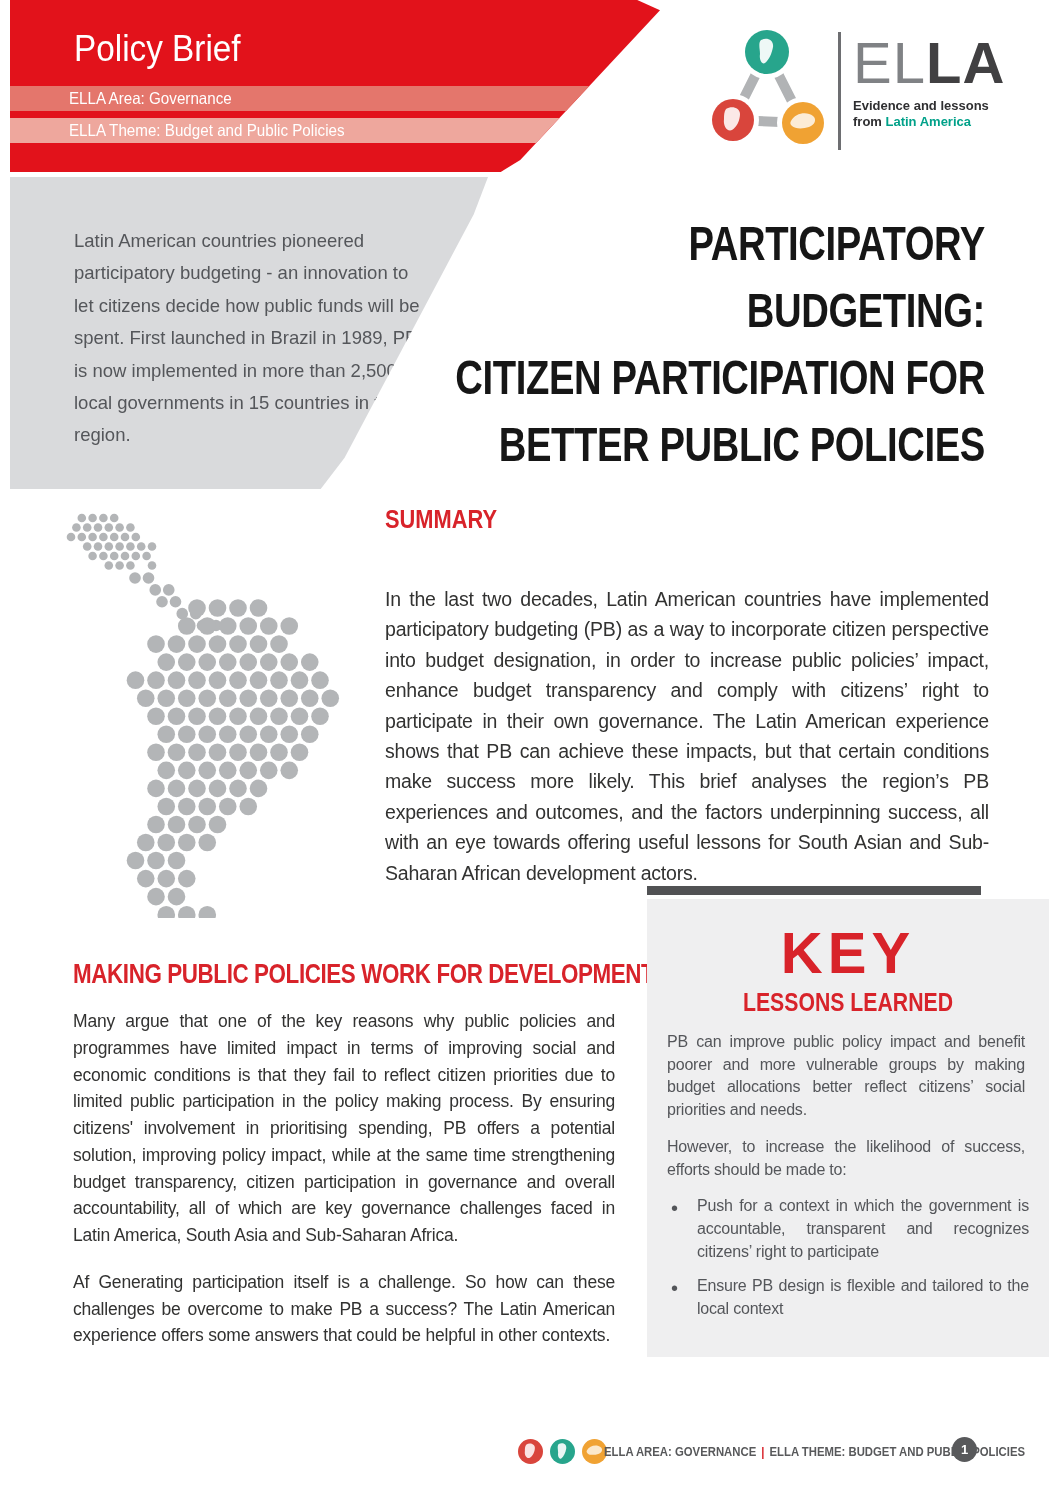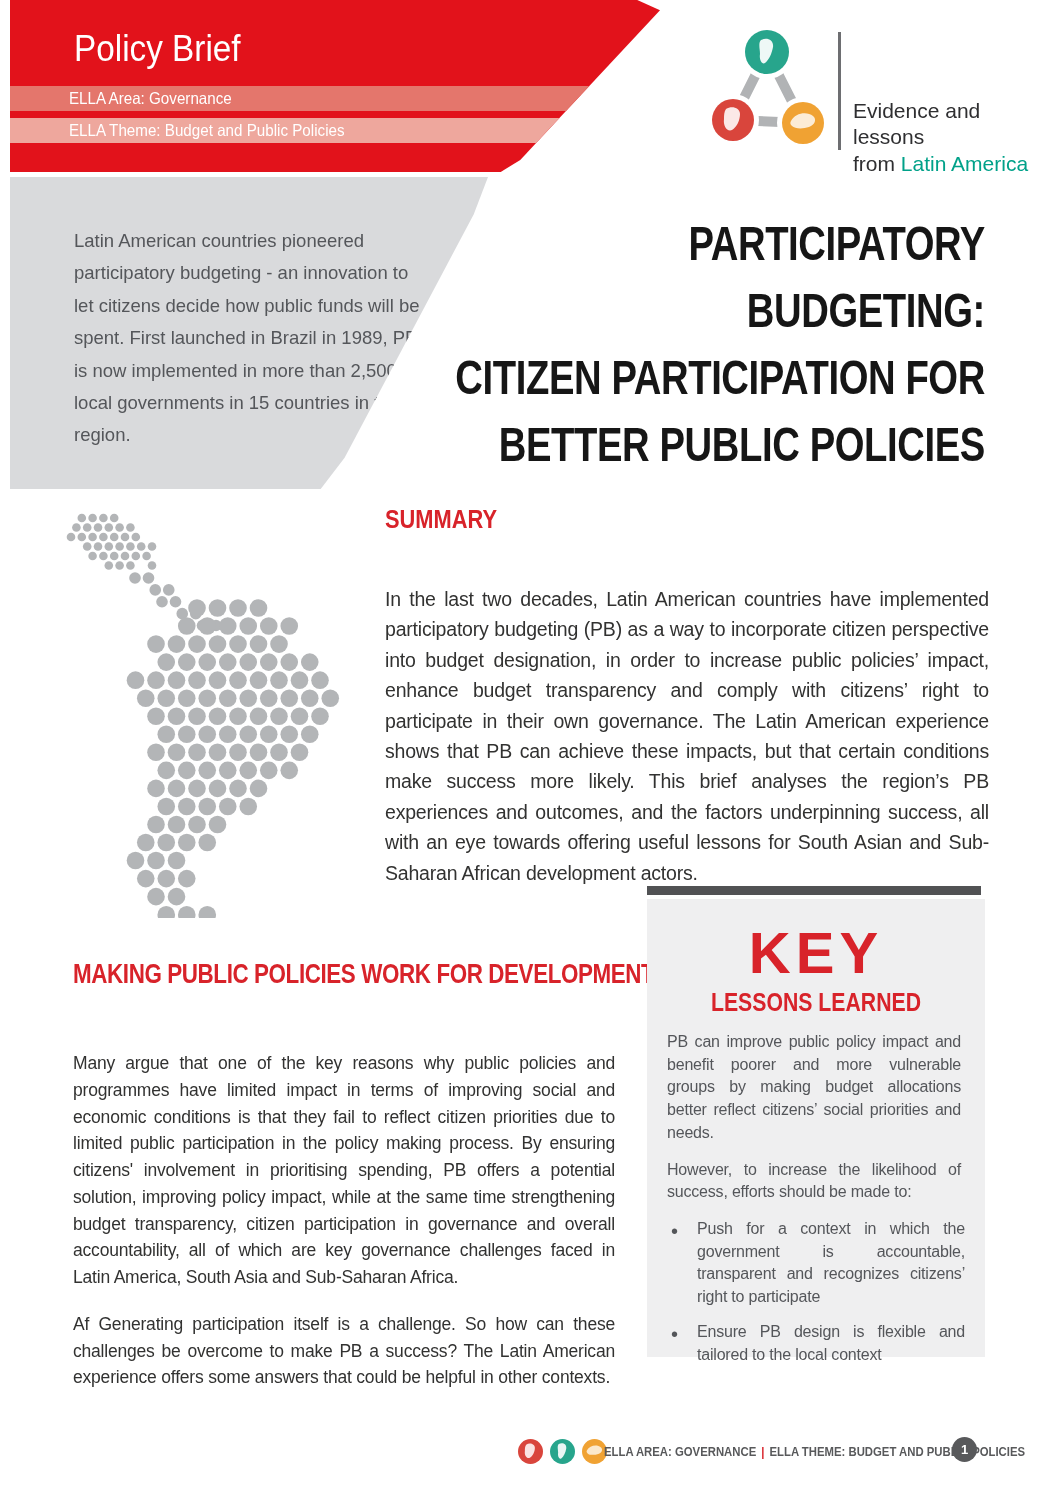--- a/index.html
+++ b/index.html
@@ -24,21 +24,21 @@
     display:block;padding-left:64px;line-height:25px;font-size:16.5px;font-weight:400;
     transform:scaleX(.92);transform-origin:0 0;white-space:nowrap;
   }
   
   .logo{position:absolute;left:695px;top:12px;width:350px;height:150px;}
   .logo-mark{position:absolute;left:0;top:0;}
   .logo-divider{position:absolute;left:143px;top:20px;width:3px;height:118px;background:#6D6E71;}
   .logo-wordmark{position:absolute;left:158px;top:22px;font-size:58px;line-height:1;letter-spacing:1px;}
   .logo-wordmark .lt{color:var(--c-logo_text_light,#808285);font-weight:400;}
   .logo-wordmark .dk{color:var(--c-logo_text_dark,#414042);font-weight:700;}
-  .logo-tagline{position:absolute;left:158px;top:86px;font-size:21px;font-weight:400;line-height:1.25;color:#2F2F31;}
+  .logo-tagline{position:absolute;left:158px;top:86px;font-size:13px;font-weight:700;line-height:1.25;color:#2F2F31;}
   .logo-tagline .teal{color:var(--c-teal,#00A189);}
   
   .intro-box{
     position:absolute;left:10px;top:177px;width:478px;height:312px;
     background:var(--c-gray_box,#D9DADC);
     clip-path:polygon(0 0,100% 0,97% 12%,70% 90%,65% 100%,0 100%);
   }
   .intro-text{
     position:absolute;left:64px;top:48px;width:358px;
     font-size:18.5px;line-height:1.75;color:var(--c-gray_box_text,#54565A);
@@ -60,27 +60,27 @@
   }
   
   .dot-map{position:absolute;left:55px;top:508px;}
   
   .section-heading{
     position:absolute;left:73px;top:958px;color:var(--c-heading_red,#D8232A);
     font-size:28px;font-weight:700;transform:scaleX(.8);transform-origin:0 0;white-space:nowrap;letter-spacing:-.5px;
   }
   .section-body{
     position:absolute;left:73px;top:1008px;width:542px;text-align:justify;
-    font-size:17.5px;line-height:1.53;color:var(--c-body_text,#323231);letter-spacing:-.2px;margin-top:42px;
+    font-size:17.5px;line-height:1.53;color:var(--c-body_text,#323231);letter-spacing:-.2px;
   }
   .section-body p{margin:0 0 20px 0;}
   
   .key-bar{position:absolute;left:647px;top:886px;width:334px;height:9px;background:var(--c-key_bar,#515254);}
   .key-box{
-    position:absolute;left:647px;top:899px;width:338px;height:458px;
+    position:absolute;left:647px;top:899px;width:402px;height:458px;
     background:var(--c-key_bg,#EFEFF0);box-sizing:border-box;padding:14px 20px 0 20px;
   }
   .key-title{
     text-align:center;color:var(--c-heading_red,#D8232A);font-size:58px;font-weight:700;
     letter-spacing:5px;margin:6px 0 2px 0;
   }
   .key-subtitle{
     text-align:center;color:var(--c-heading_red,#D8232A);font-size:25px;font-weight:700;
     transform:scaleX(.85);margin-bottom:14px;white-space:nowrap;
   }
@@ -134,20 +134,21 @@
         <path d="M14 8 C20 5 27 8 26 15 C25 21 22 28 18 31 C15 33 12 28 13 22 C13 17 11 11 14 8 Z" fill="#ffffff"></path>
       </g>
       <g transform="translate(18,88)" opacity="0.88">
         <path d="M13 9 C19 5 27 8 27 14 C27 20 24 27 19 30 C14 32 10 26 11 19 C11 15 11 12 13 9 Z" fill="#ffffff"></path>
       </g>
       <g transform="translate(88,91)" opacity="0.8">
         <path d="M8 18 C12 10 24 8 30 13 C34 16 32 22 26 24 C20 26 12 26 9 23 C7 21 7 20 8 18 Z" fill="#ffffff"></path>
       </g>
     </svg>
     <div class="logo-divider"></div>
+    <div class="logo-wordmark"><span class="lt">EL</span><span class="dk">LA</span></div>
     <div class="logo-tagline">
       <span>Evidence and lessons</span><br>
       <span>from </span><span class="teal">Latin America</span>
     </div>
   </div>
 
   <div class="intro-box">
     <div class="intro-text">Latin American countries pioneered participatory budgeting - an innovation to let citizens decide how public funds will be spent. First launched in Brazil in 1989, PB is now implemented in more than 2,500 local governments in 15 countries in the region.</div>
   </div>
 

